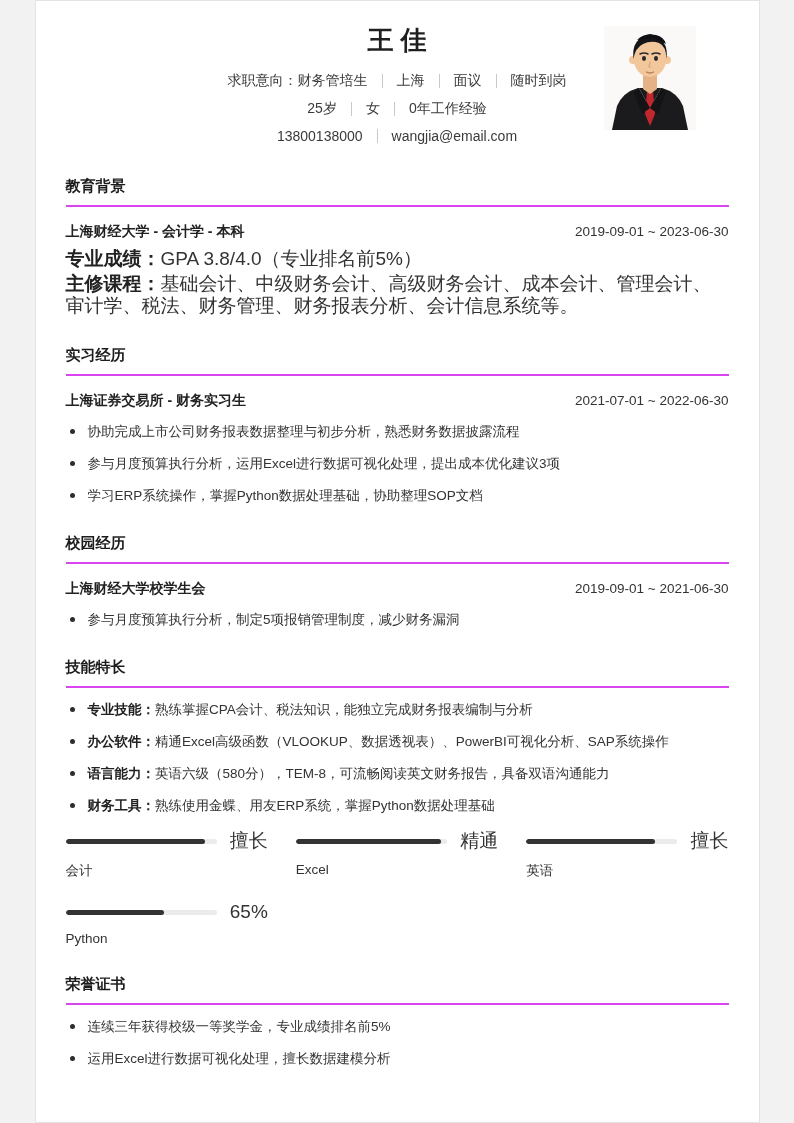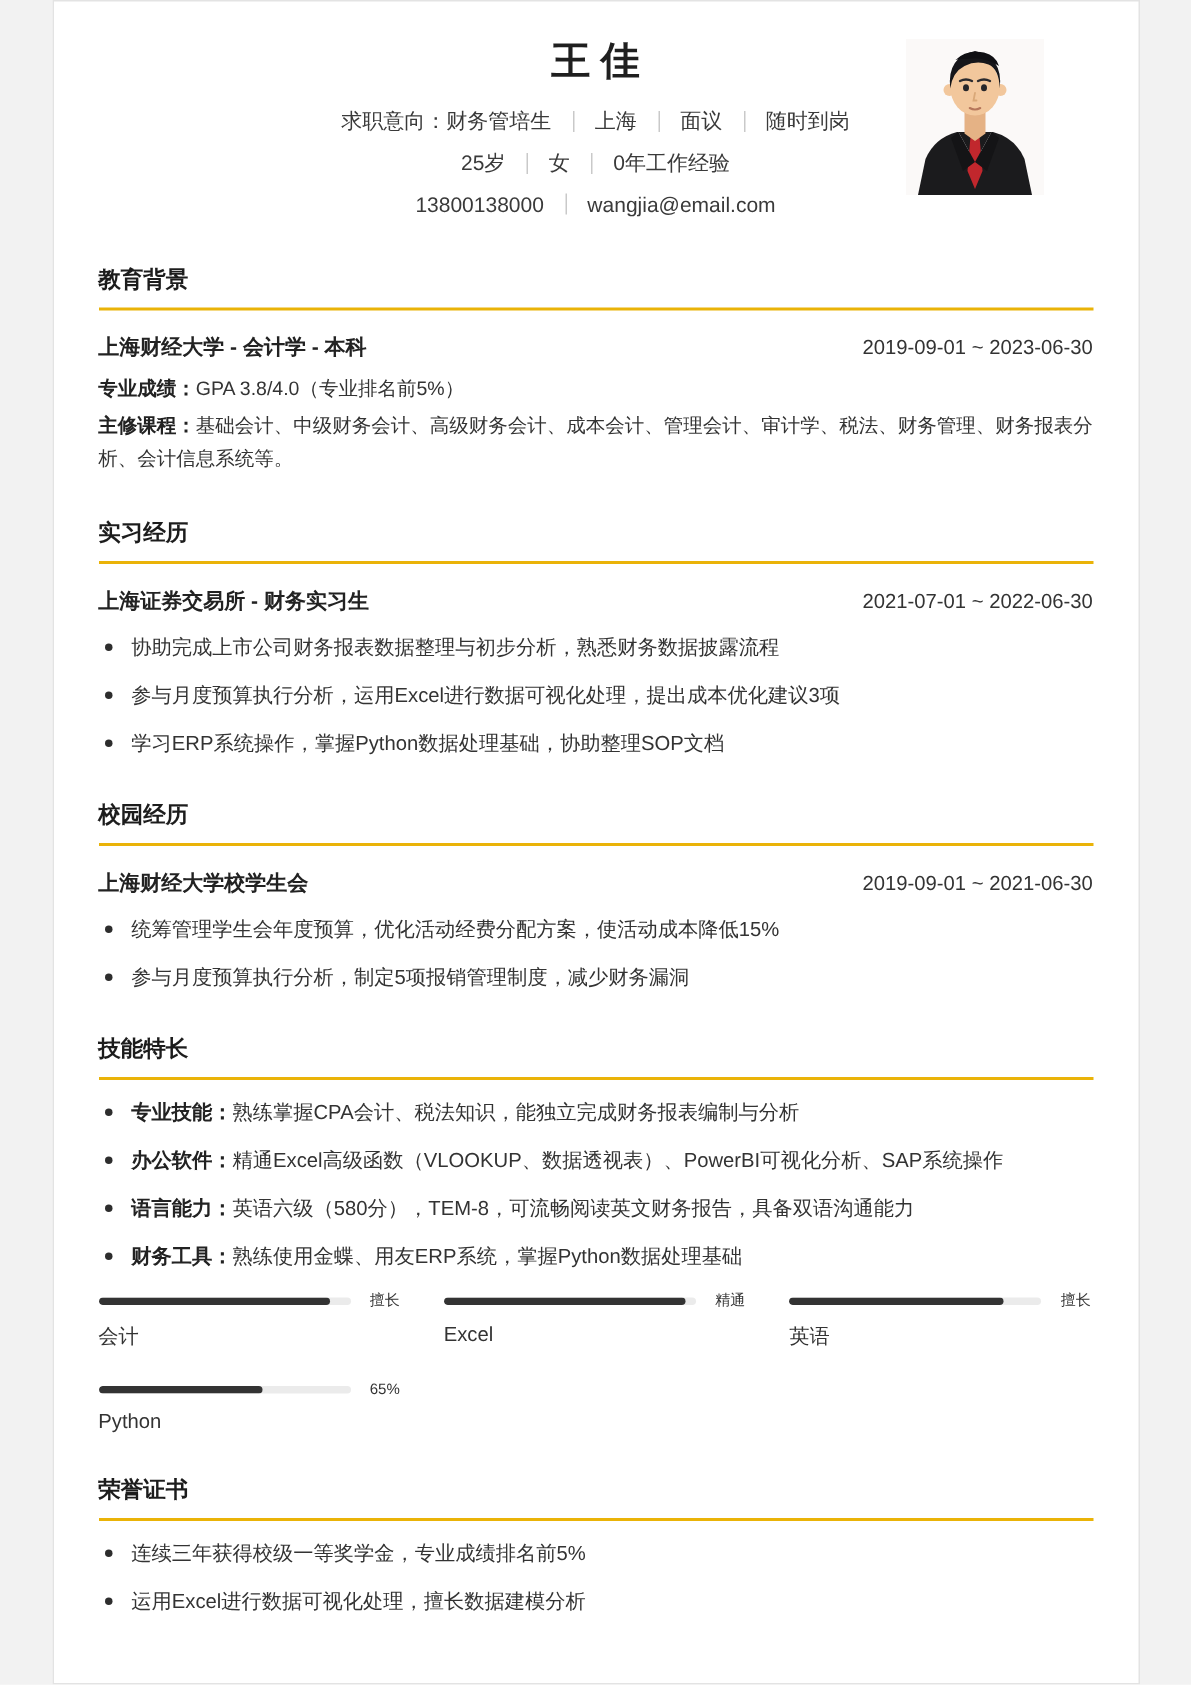--- a/index.html
+++ b/index.html
@@ -30,29 +30,29 @@
   .photo {
     position: absolute; right: 33px; top: 3px;
     width: 92px; height: 104px; background: #fbf9f8;
   }
 
   
   .sec { margin-top: 29px; }
   .sec-first { margin-top: 33px; }
   .sec-title {
     font-size: 15px; font-weight: 700; color: #1c1c1c;
-    padding-bottom: 9px; border-bottom: 2px solid #eab308;
+    padding-bottom: 9px; border-bottom: 2px solid #d946ef;
   }
   .entry-head {
     display: flex; justify-content: space-between; align-items: baseline;
     margin-top: 16px;
   }
   .entry-title { font-size: 14px; font-weight: 700; color: #222; text-align: right; }
   .entry-date { font-size: 13.5px; color: #333; }
-  .detail { font-size: 13px; line-height: 22px; margin-top: 7px; color: #333; }
+  .detail { font-size: 19px; line-height: 22px; margin-top: 7px; color: #333; }
   .blabel { font-weight: 700; color: #222; }
 
   .bullets { list-style: none; margin-top: 12px; }
   .bullets li {
     display: flex; align-items: flex-start;
     font-size: 13.5px; line-height: 19px; margin-bottom: 13px; color: #333;
   }
   .dot {
     flex: 0 0 auto; width: 5px; height: 5px; border-radius: 50%;
     background: #2d2d2d; margin: 7px 13px 0 4px;
@@ -62,21 +62,21 @@
   .bars-grid {
     display: grid; grid-template-columns: repeat(3, 1fr);
     column-gap: 28px; row-gap: 21px; margin-top: 12px;
   }
   .bar-row { display: flex; align-items: center; }
   .bar-track {
     flex: 1; max-width: 168px; height: 5px; border-radius: 3px;
     background: #ebebeb; overflow: hidden;
   }
   .bar-fill { height: 100%; border-radius: 3px; background: #333; }
-  .bar-level { font-size: 10px; color: #333; margin-left: 13px; white-space: nowrap; }
+  .bar-level { font-size: 19px; color: #333; margin-left: 13px; white-space: nowrap; }
   .bar-name { font-size: 13.5px; color: #333; margin-top: 8px; }
 </style>
 </head>
 <body>
 
 <div class="page">
 
   <div class="hdr">
     <div class="hdr-name">王佳</div>
 
@@ -173,24 +173,20 @@
 
   <section class="sec">
     <h2 class="sec-title">校园经历</h2>
     <div class="entry-head">
       <div class="entry-title">上海财经大学校学生会</div>
       <div class="entry-date">2019-09-01 ~ 2021-06-30</div>
     </div>
     <ul class="bullets">
       <li>
           <span class="dot"></span>
-          <span>统筹管理学生会年度预算，优化活动经费分配方案，使活动成本降低15%</span>
-        </li>
-      <li>
-          <span class="dot"></span>
           <span>参与月度预算执行分析，制定5项报销管理制度，减少财务漏洞</span>
         </li>
     </ul>
   </section>
 
   <section class="sec">
     <h2 class="sec-title">技能特长</h2>
     <ul class="bullets">
       <li>
           <span class="dot"></span>

